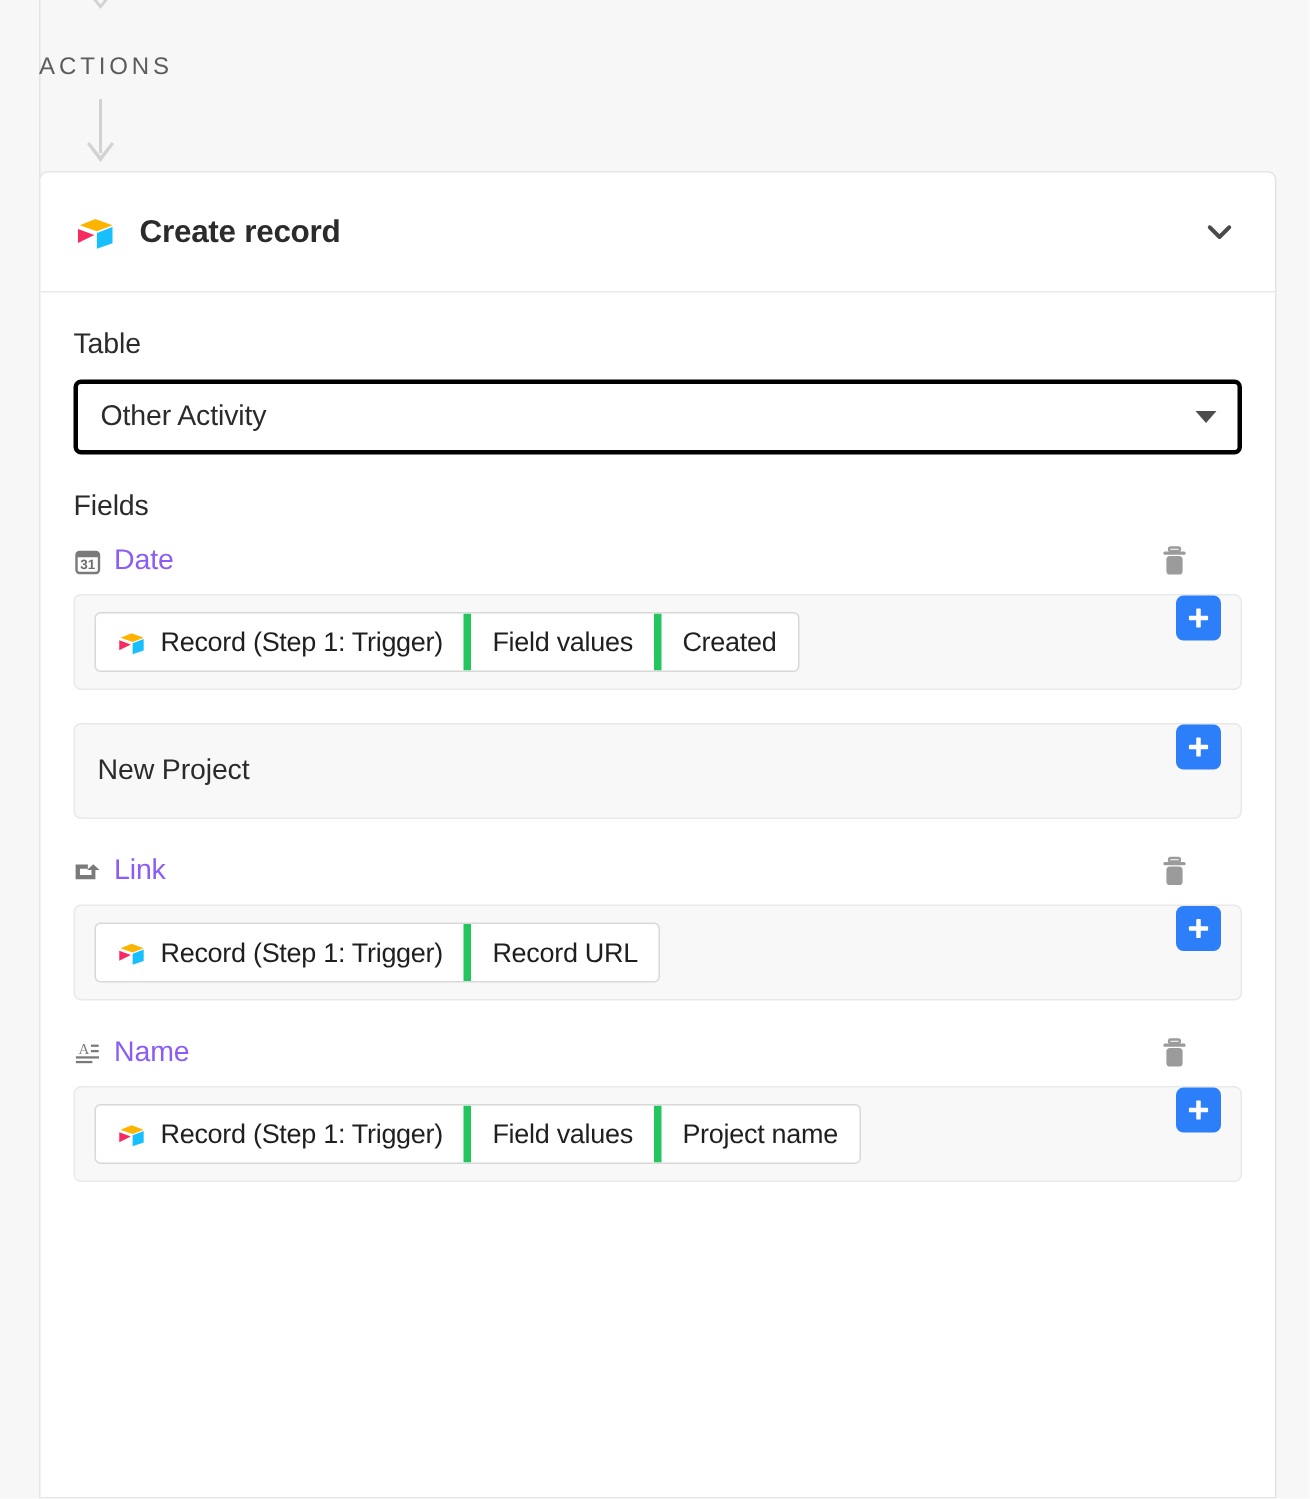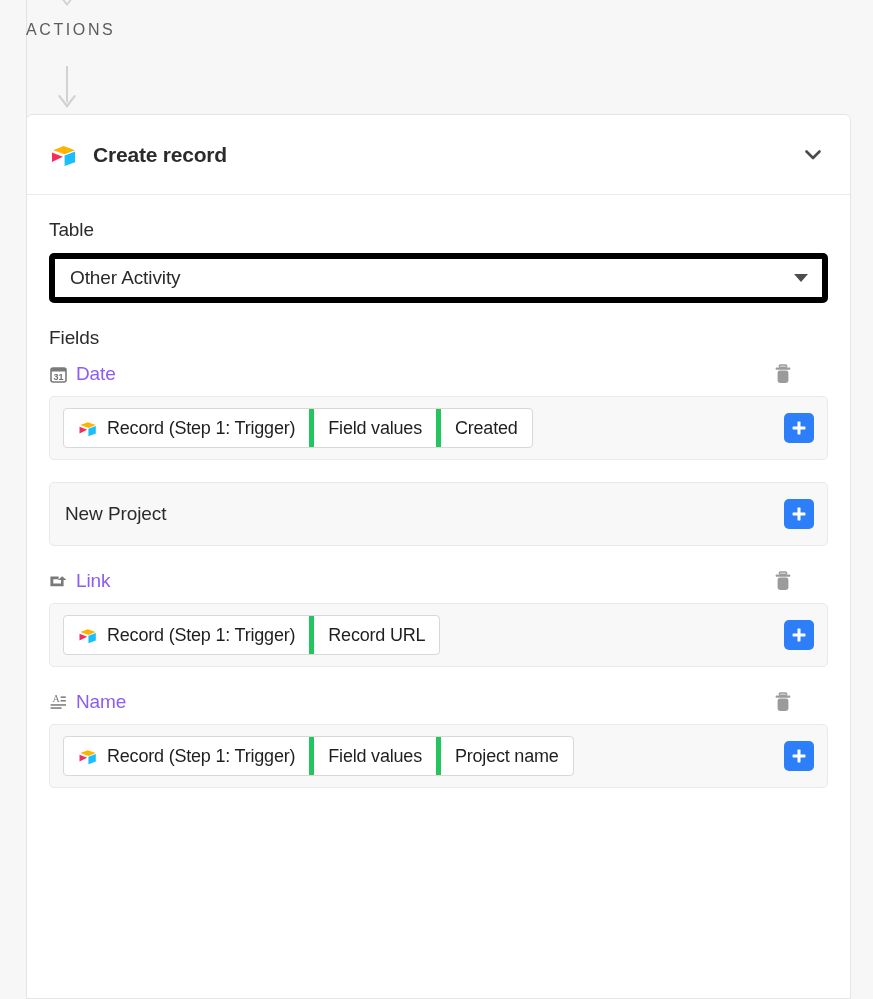--- a/index.html
+++ b/index.html
@@ -33,21 +33,21 @@
     top: -8px;
     width: 24px;
     height: 18px;
     color: #cfcfcf;
   }
 
   
   .actions-label {
     position: absolute;
     left: 26px;
-    top: 21px;
+    top: 36px;
     font-size: 16px;
     letter-spacing: 2.6px;
     color: #5c5c5c;
     font-weight: 400;
   }
 
   
   .arrow-down {
     position: absolute;
     left: 54px;
@@ -110,21 +110,21 @@
     color: #2b2b2b;
     font-weight: 400;
     margin: 0 0 12px 0;
     letter-spacing: -0.1px;
   }
 
   
   .select-box {
     position: relative;
     height: 50px;
-    border: 6px solid #000000;
+    border: 3px solid #000000;
     border-radius: 5px;
     background: #ffffff;
     display: flex;
     align-items: center;
     padding: 0 34px 0 15px;
     box-sizing: border-box;
     cursor: pointer;
   }
   .select-value {
     font-size: 19px;
@@ -184,21 +184,20 @@
     margin-right: 28px;
   }
 
   
   .value-box {
     border: 1px solid #e9e9e9;
     border-radius: 5px;
     background: #f8f8f8;
     min-height: 64px;
     display: flex;
-    align-items: center;
     padding: 0 13px;
     box-sizing: border-box;
     position: relative;
   }
   .value-inner {
     flex: 1 1 auto;
     display: flex;
     align-items: center;
     min-width: 0;
   }

